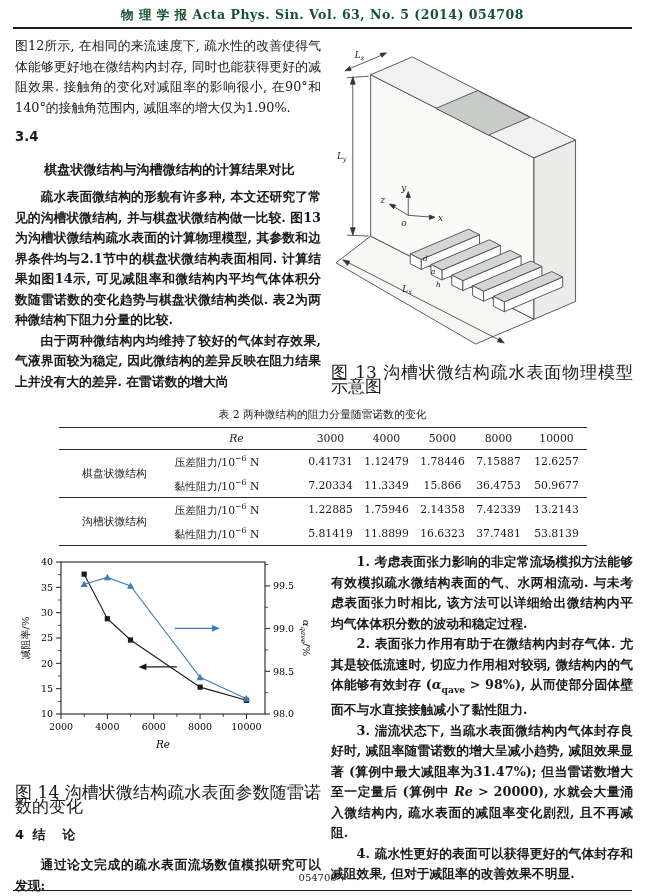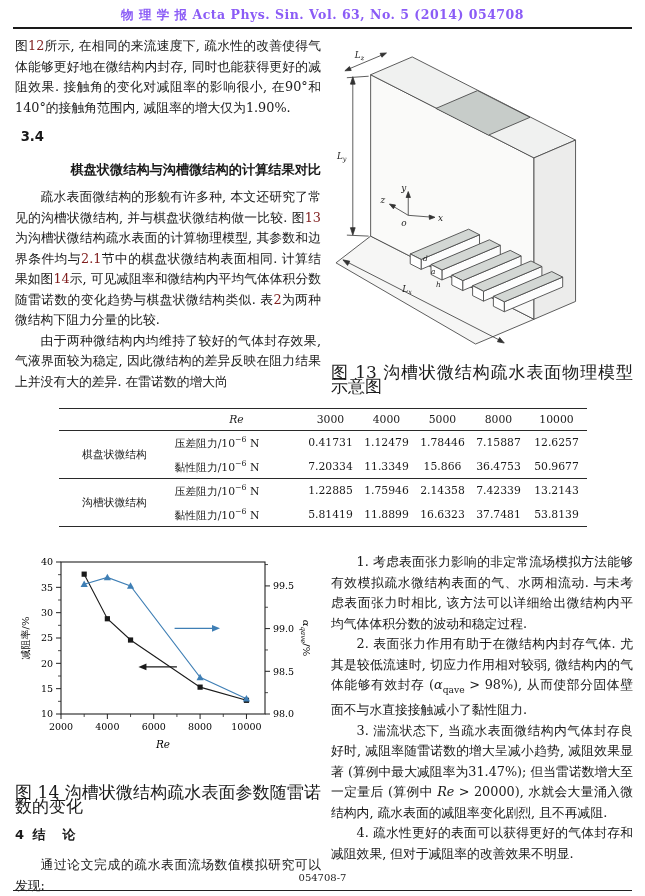--- a/index.html
+++ b/index.html
@@ -4,37 +4,37 @@
 <style>
   html,body{margin:0;padding:0;}
   body{
     width:645px;height:896px;position:relative;background:#ffffff;
     font-family:"DejaVu Serif","Liberation Serif",serif;color:#1a1a1a;
     overflow:hidden;
   }
   .abs{position:absolute;}
   
   .journal-header{top:7px;left:0;width:645px;text-align:center;
-    font-size:12.5px;font-weight:bold;color:#8b5cf6;letter-spacing:.5px;}
+    font-size:12.5px;font-weight:bold;color:#14532d;letter-spacing:.5px;}
   .header-rule{top:27px;left:13px;width:619px;height:2px;background:#1a1a1a;}
   
   .col{font-size:12.8px;line-height:20.5px;text-align:justify;}
   .col-lt{left:15px;top:36px;width:306px;height:372px;overflow:hidden;}
   .col-rt{left:331px;top:36px;width:302px;}
   .col-lb{left:15px;top:552px;width:306px;}
   .col-rb{left:331px;top:552px;width:302px;height:330px;overflow:hidden;}
   p.para{margin:0;}
-  p.indent{text-indent:2em;}
-  .seg-red{color:#7f1d1d;}
+  p.indent{text-indent:2em;font-weight:bold;}
+  .seg-red{color:#0f172a;}
   .seg-it{font-style:italic;}
   .seg-sub{vertical-align:sub;font-size:.72em;}
   .seg-sup{vertical-align:super;font-size:.72em;}
   .sec-heading{display:flex;margin:9px 0 7px 0;
     font-family:"DejaVu Sans","Liberation Sans",sans-serif;
-    font-weight:bold;font-size:13.2px;line-height:20px;text-align:right;}
+    font-weight:bold;font-size:13.2px;line-height:20px;text-align:left;}
   .sec-heading .num{flex:0 0 2.2em;}
   .sec-heading .ttl{flex:1;margin-top:33px;}
   .concl-heading{margin:12px 0 10px 0;
     font-family:"DejaVu Sans","Liberation Sans",sans-serif;
     font-weight:bold;font-size:13px;letter-spacing:2px;}
   
   .fig13-wrap{margin-top:14px;text-align:center;}
   .fig-caption{font-size:17px;margin-top:12px;line-height:14px;}
   svg text{font-family:"DejaVu Serif","Liberation Serif",serif;}
   .svglbl{font-style:italic;font-size:9px;fill:#222;}
@@ -142,20 +142,21 @@
         <text class="svglbl" x="93" y="213" style="font-size:7.5px">d</text>
         <text class="svglbl" x="101" y="226" style="font-size:7.5px">a</text>
         <text class="svglbl" x="106" y="239" style="font-size:7.5px">h</text>
       </g>
     </svg>
   </div>
   <div class="fig-caption">图 13    沟槽状微结构疏水表面物理模型示意图</div>
 </div>
 
 <div class="abs table-section">
+  <div class="tbl-caption">表 2    两种微结构的阻力分量随雷诺数的变化</div>
   <table class="drag">
     <colgroup>
         <col style="width:112px">
         <col style="width:132px">
         <col style="width:56px">
         <col style="width:56px">
         <col style="width:56px">
         <col style="width:56px">
         <col style="width:60px">
       </colgroup>

